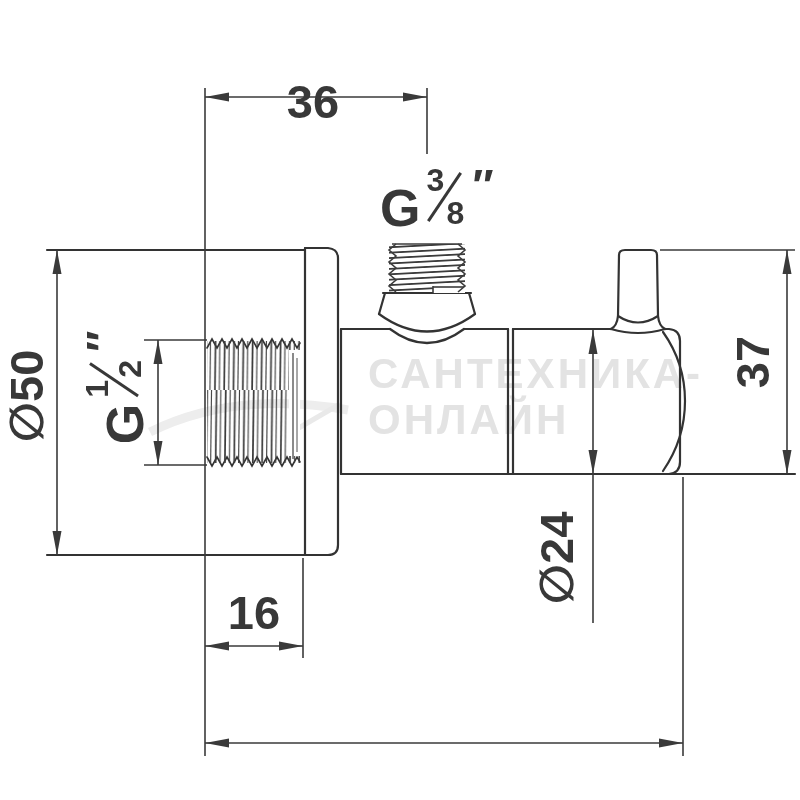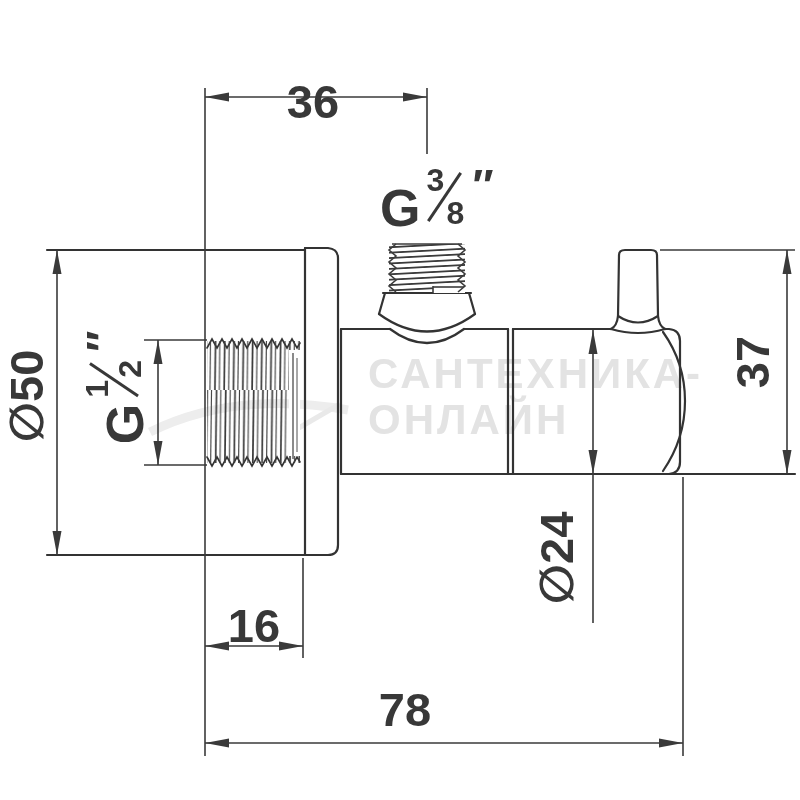--- a/index.html
+++ b/index.html
@@ -182,17 +182,16 @@
         <span class="fl-den">2</span>
       </span>
       <span class="fl-q">″</span>
     </div>
   </div>
 
   <div class="lbl centerrot" style="left:752px;top:362px;">37</div>
 
   <div class="lbl centerrot" style="left:556px;top:558px;">∅24</div>
 
-  <div class="lbl center" style="left:254px;top:625px;">16</div>
+  <div class="lbl center" style="left:254px;top:612px;">16</div>
 
-  <div class="lbl center" style="left:405px;top:709px;">78</div>
 
 </div>
 
 </body></html>

